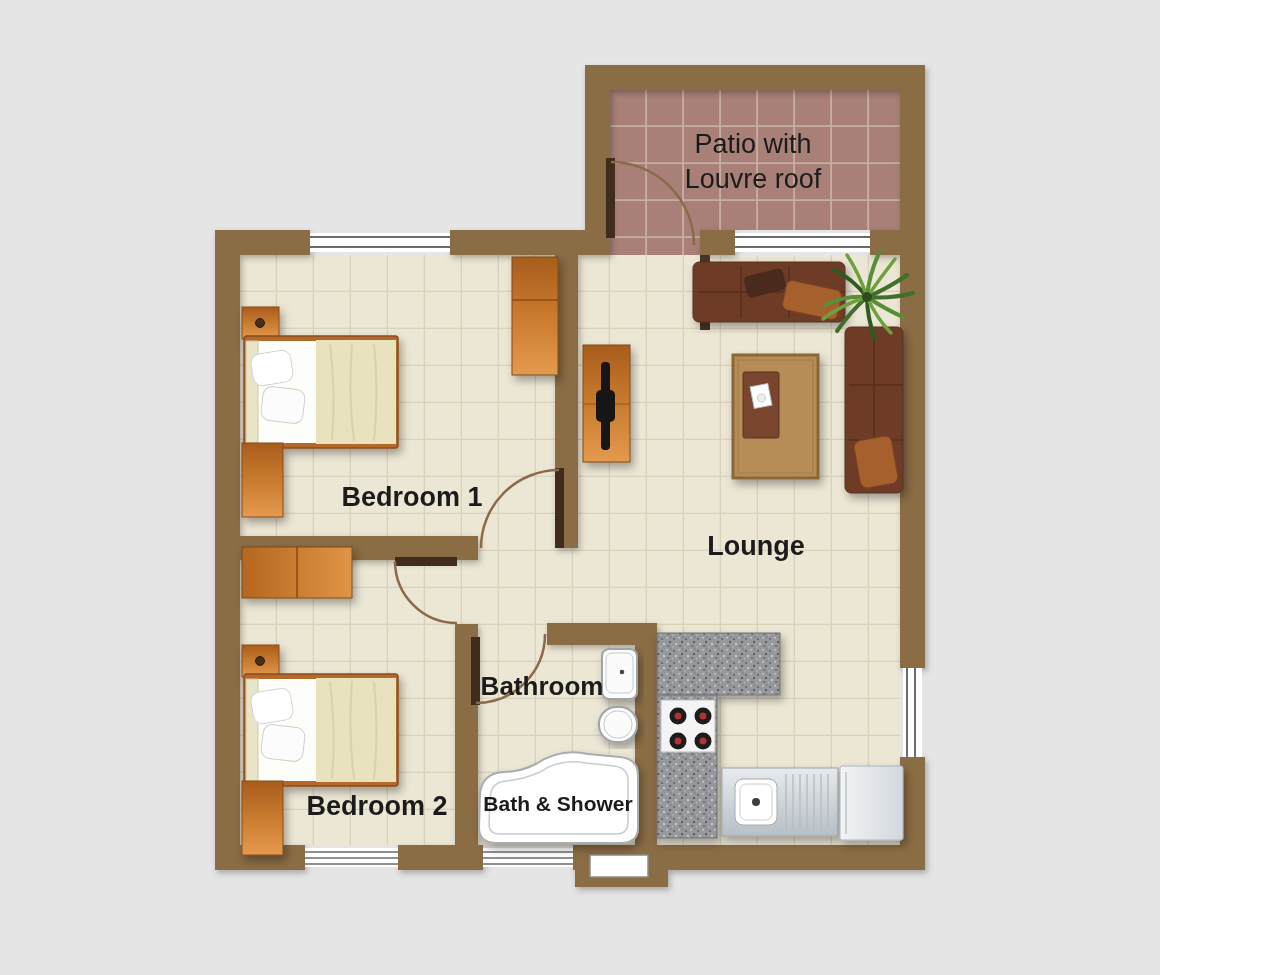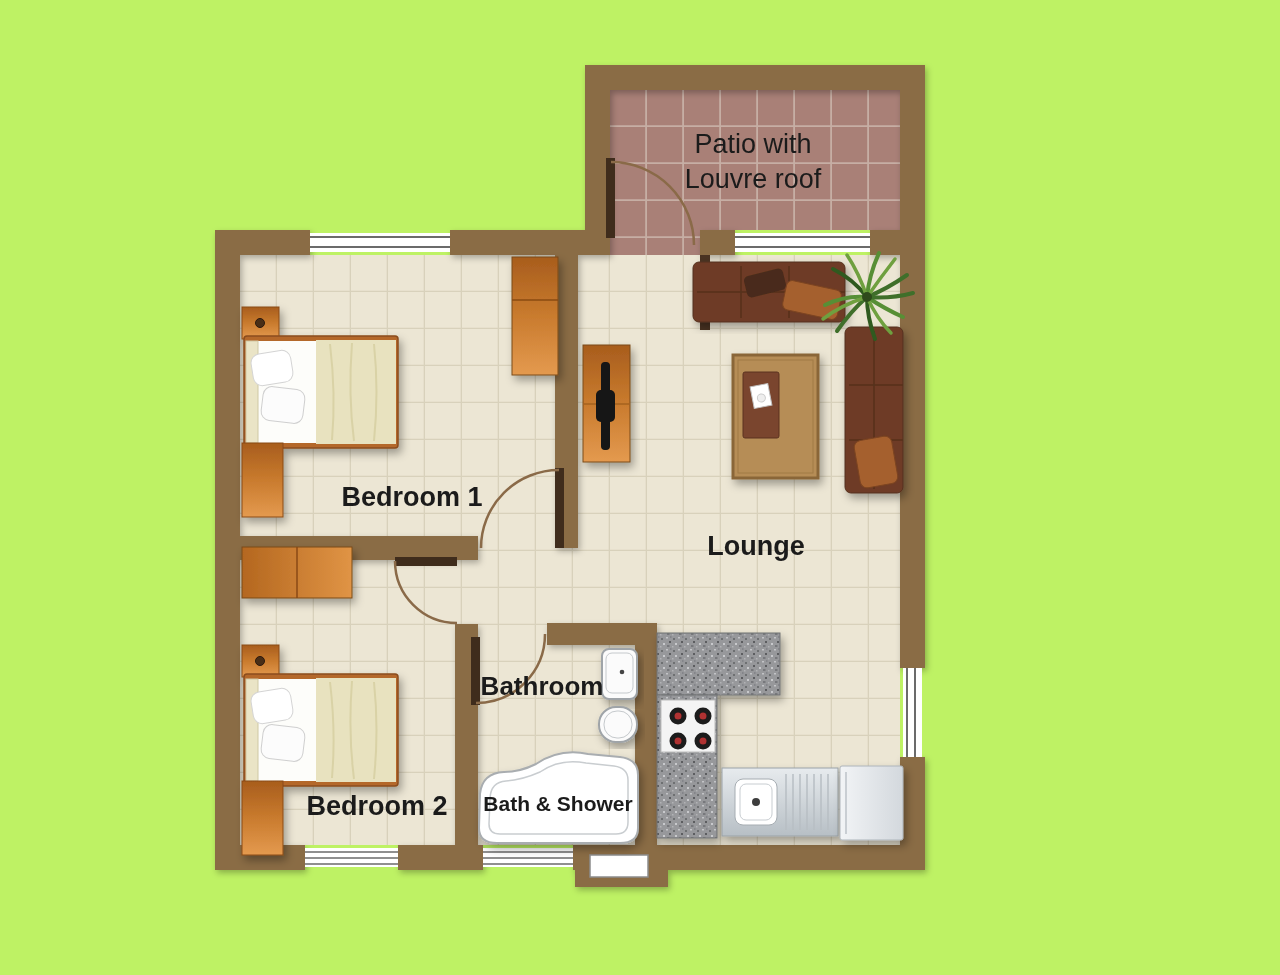--- a/index.html
+++ b/index.html
@@ -1,16 +1,16 @@
 <!DOCTYPE html>
 <html><head>
 <meta charset="utf-8">
 <style>
   html,body{margin:0;padding:0;background:#ffffff;}
-  .canvas{position:relative;width:1280px;height:975px;background:#bef264;overflow:hidden;
+  .canvas{position:relative;width:1160px;height:975px;background:#e5e5e5;overflow:hidden;
           font-family:"Liberation Sans", sans-serif;}
   svg{display:block}
   text{font-family:"Liberation Sans", sans-serif;}
   .room-label{font-weight:bold;font-size:27px;}
   .room-label-sm{font-weight:bold;font-size:26px;}
   .room-label-xs{font-weight:bold;font-size:21px;}
   .patio-label{font-weight:normal;font-size:27px;}
 </style>
 </head>
 <body>

